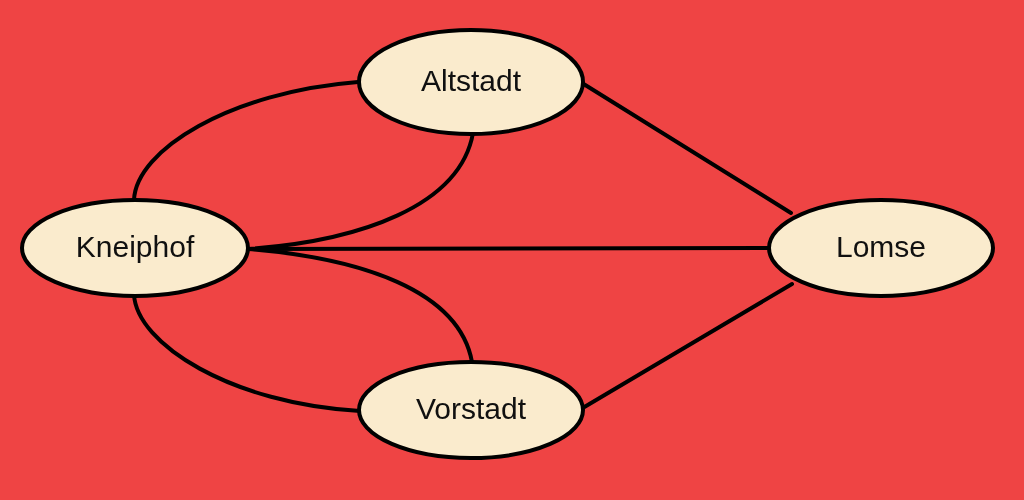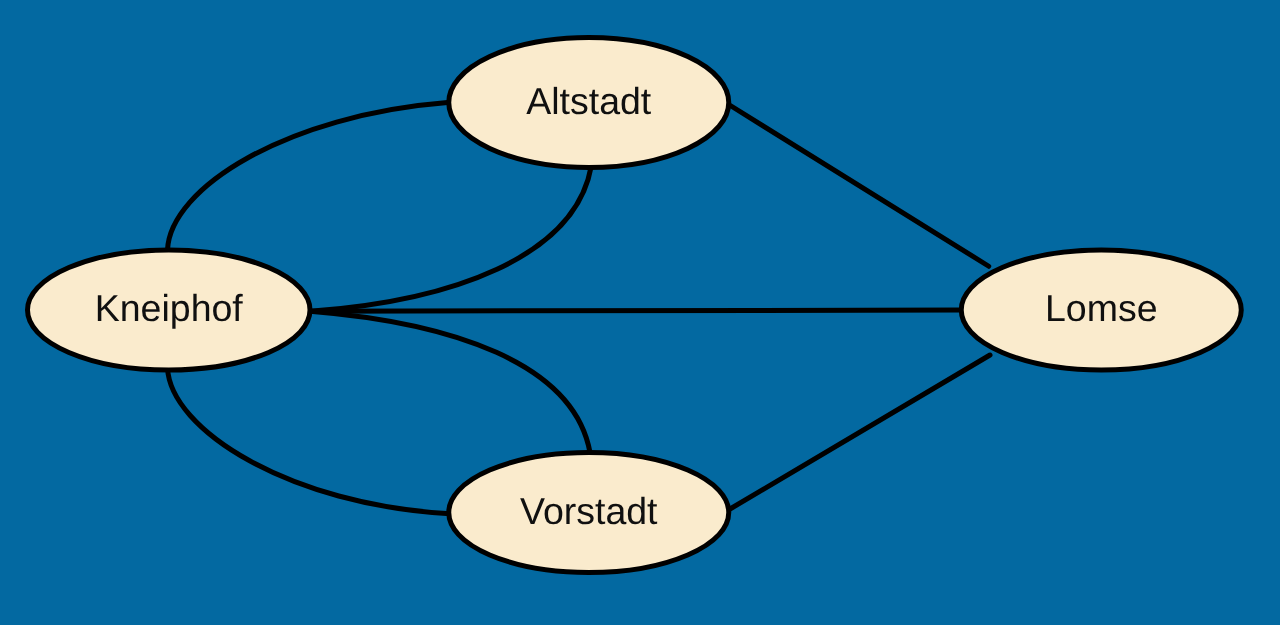--- a/index.html
+++ b/index.html
@@ -40,21 +40,21 @@
     fill: #101010;
     text-anchor: middle;
     dominant-baseline: middle;
     paint-order: normal;
     user-select: none;
   }
 </style>
 </head>
 <body>
 
-<div id="canvas-wrap" style="background: #0369a1;">
+<div id="canvas-wrap" style="background: #ef4444;">
   <svg id="graph" viewBox="0 0 1024 500" xmlns="http://www.w3.org/2000/svg">
 
     <g>
       <path class="edge-path" d="M 134 200 C 136 150 230 92 358 82" stroke="#000000"></path>
       <path class="edge-path" d="M 248 249 C 360 241 460 206 473 133" stroke="#000000"></path>
       <path class="edge-path" d="M 248 249 L 770 248" stroke="#000000"></path>
       <path class="edge-path" d="M 134 294 C 136 344 232 404 360 411" stroke="#000000"></path>
       <path class="edge-path" d="M 248 249 C 360 258 459 290 472 362" stroke="#000000"></path>
       <path class="edge-path" d="M 582 83 L 791 213" stroke="#000000"></path>
       <path class="edge-path" d="M 581 409 L 792 284" stroke="#000000"></path>

